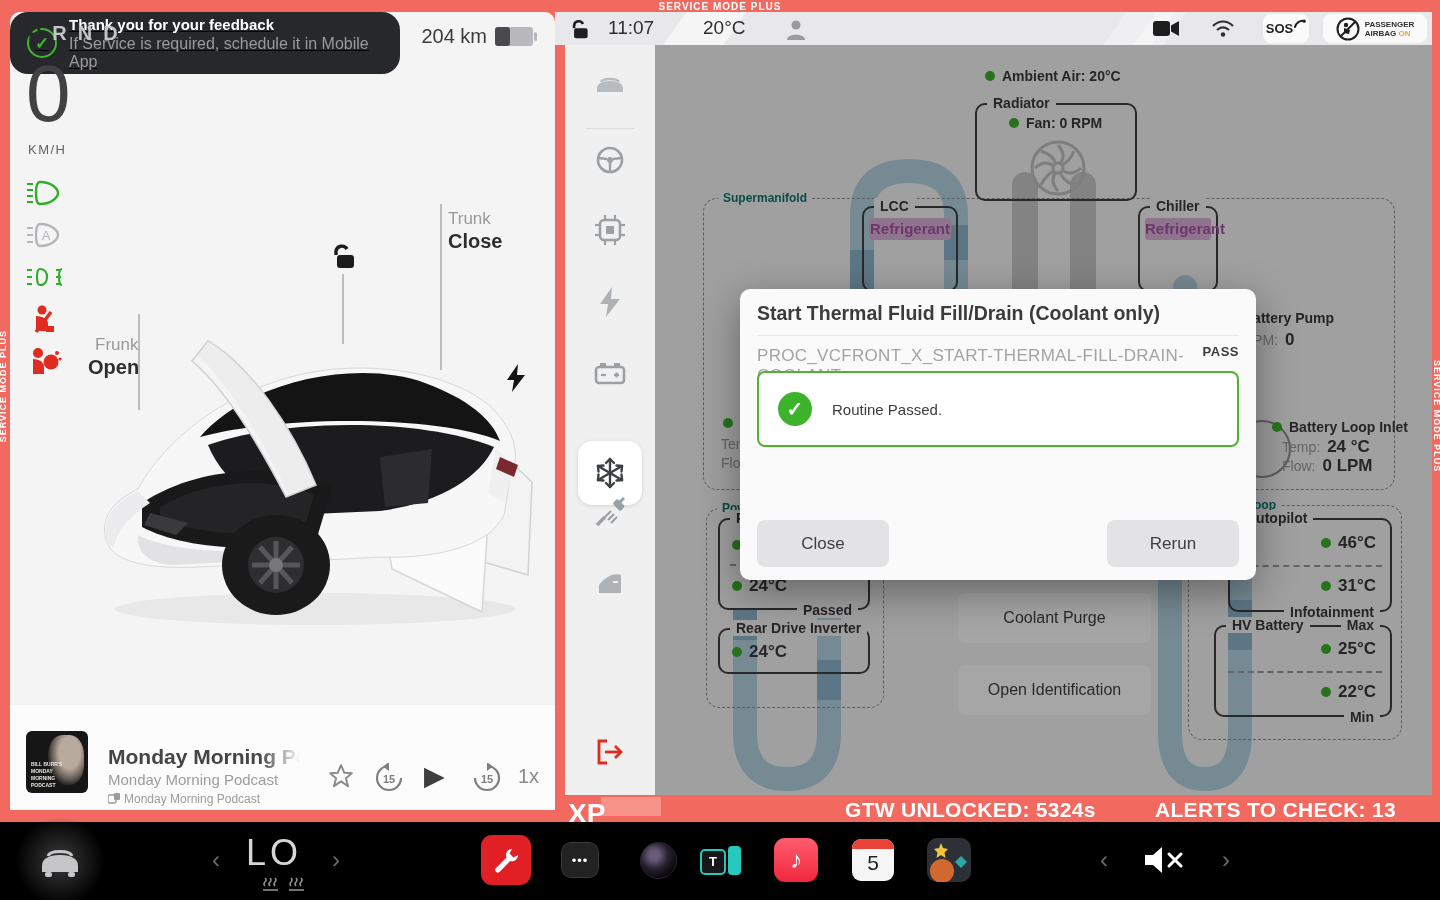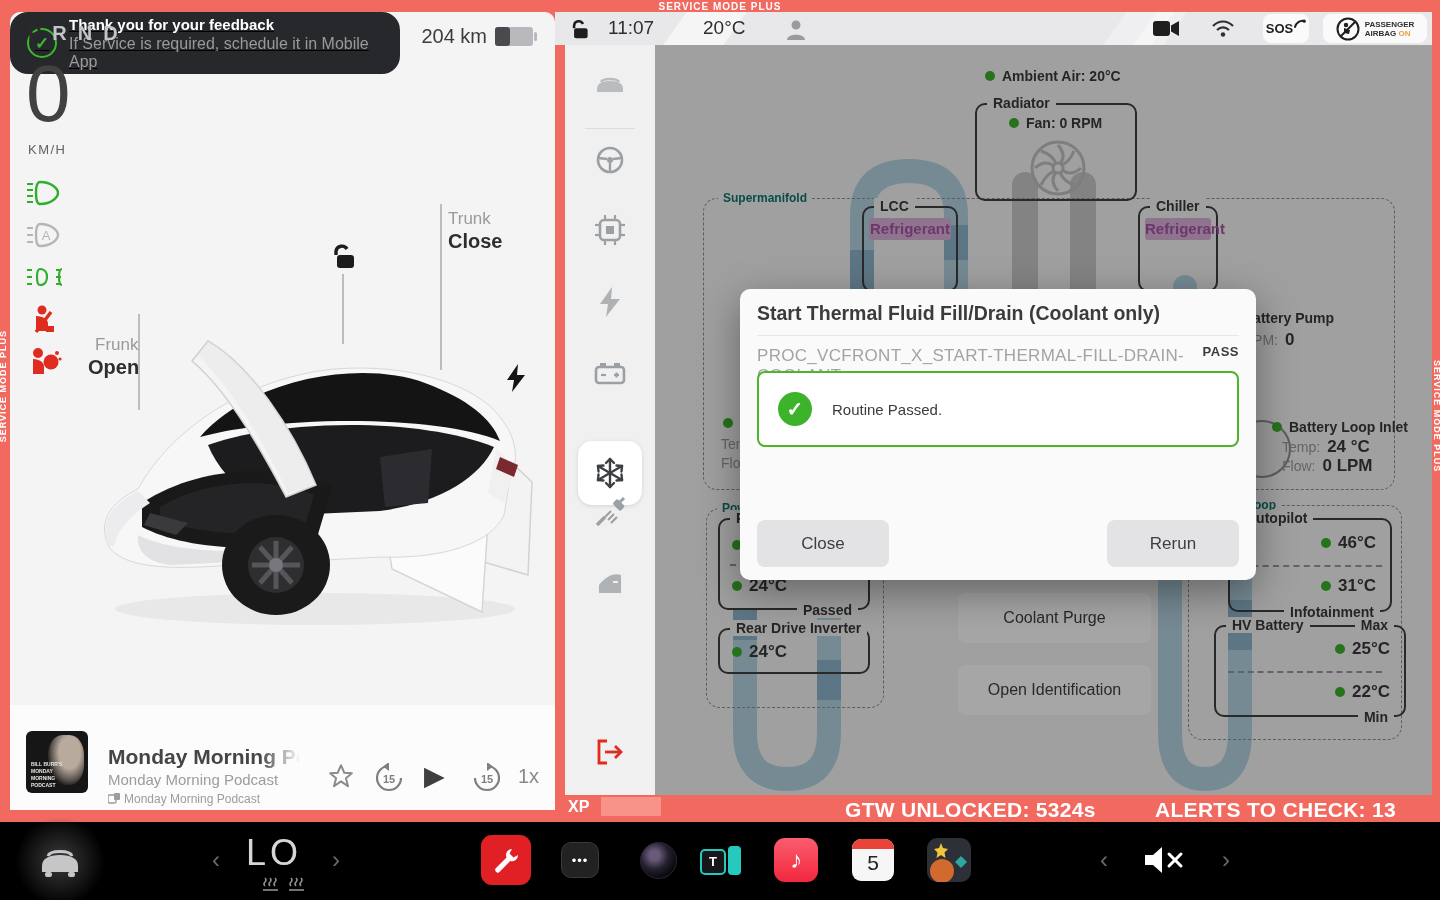--- a/index.html
+++ b/index.html
@@ -87,21 +87,21 @@
   .m-div { left:17px; top:46px; width:482px; height:1px; background:#e7e7e7; }
   .m-proc { left:17px; top:57px; font-size:17px; color:#a3a3a3; letter-spacing:.3px; }
   .m-pass { right:17px; top:55px; font-size:13px; font-weight:bold; color:#3b3b3b; letter-spacing:.5px; }
   .m-result { left:17px; top:82px; width:482px; height:76px; background:#fff; border:2px solid #4fb32b; border-radius:8px; display:flex; align-items:center; }
   .m-ck { width:34px; height:34px; background:#3db32c; border-radius:50%; color:#fff; font-size:20px; font-weight:bold; text-align:center; line-height:34px; margin:0 20px 0 19px; }
   .m-rtxt { font-size:15px; font-weight:500; color:#3b3b3b; }
   .m-btn { position:absolute; top:231px; width:132px; height:47px; background:#e3e3e5; border-radius:8px; font-size:17px; font-weight:500; color:#3f3f3f; display:flex; align-items:center; justify-content:center; }
 
   
   .footbar { left:555px; top:797px; width:885px; height:25px; background:#f2695f; z-index:12; color:#fff; }
-  .fb-xp { left:13px; top:1px; font-size:16px; font-weight:bold; }
+  .fb-xp { left:13px; top:1px; font-size:28px; font-weight:bold; }
   .fb-xpblock { left:46px; top:0; width:60px; height:19px; background:#f8938a; }
   .fb-gtw { left:290px; top:1px; font-size:21px; font-weight:bold; letter-spacing:.3px; }
   .fb-al { left:600px; top:1px; font-size:21px; font-weight:bold; letter-spacing:.3px; }
 
   
   .dock { left:0; top:822px; width:1440px; height:78px; background:#000; z-index:20; }
   .glow { left:13px; top:-4px; width:94px; height:86px; background:radial-gradient(circle, #3c3c3c 0%, rgba(20,20,20,0) 70%); }
   .chev { color:#6a6a6a; font-size:24px; line-height:1; }
   .lo { left:246px; top:10px; font-size:36px; font-weight:100; color:#d6d6d6; letter-spacing:4px; }
   .appic { border-radius:11px; display:flex; align-items:center; justify-content:center; }
@@ -551,21 +551,21 @@
           <span class="tval">46°C</span>
         </div>
       <div class="ddiv" style="left:12px;top:45px;width:140px;"></div>
       <div class="drow" style="right:14px;top:56px;">
           <span class="gdot"></span>
           <span class="tval">31°C</span>
         </div>
       <span class="blab blab-b blab-r">Infotainment</span>
     </div>
 
-    <div class="dbox" style="left:559px;top:580px;width:192px;height:92px;text-align:center;">
+    <div class="dbox" style="left:559px;top:580px;width:178px;height:92px;text-align:center;">
       <span class="blab">HV Battery</span>
       <span class="blab blab-r">Max</span>
       <div class="drow" style="right:14px;top:12px;">
           <span class="gdot"></span>
           <span class="tval">25°C</span>
         </div>
       <div class="ddiv" style="left:12px;top:44px;width:154px;"></div>
       <div class="drow" style="right:14px;top:55px;">
           <span class="gdot"></span>
           <span class="tval">22°C</span>

